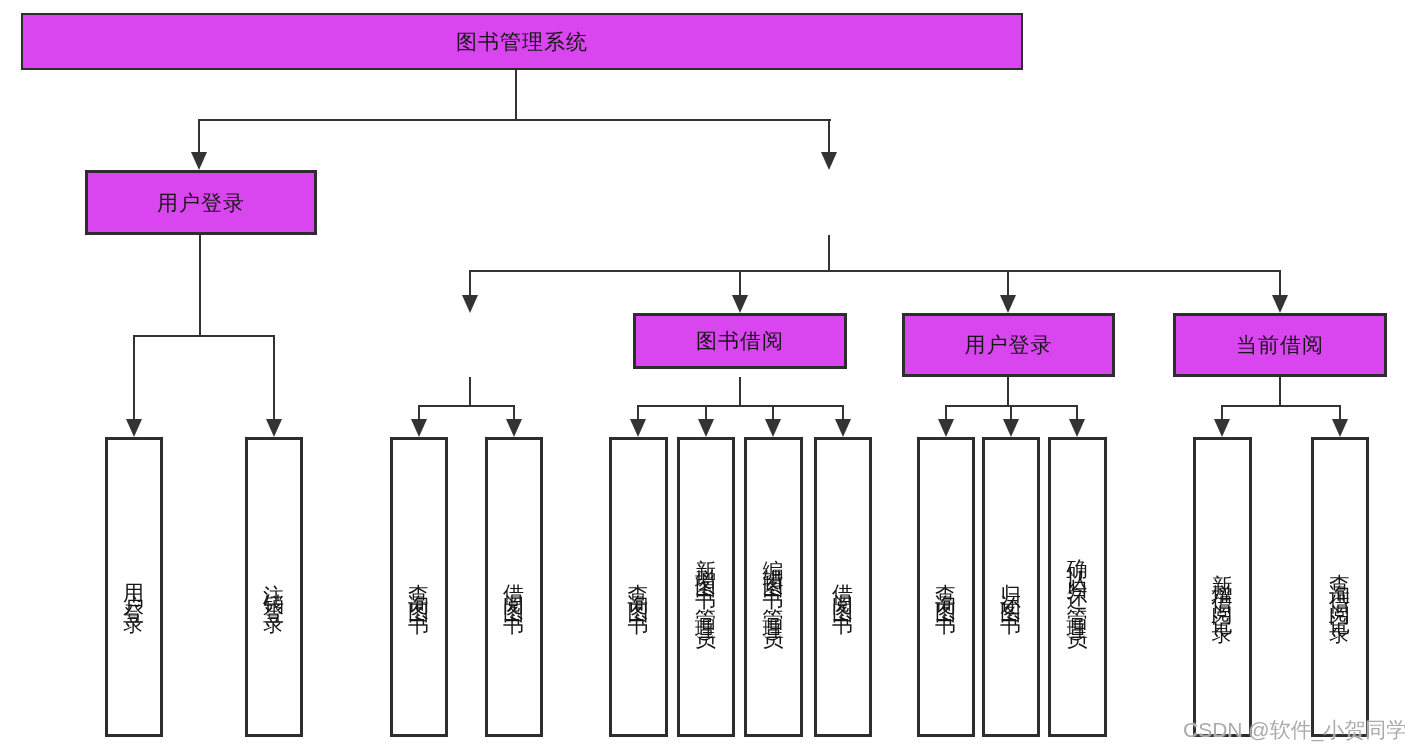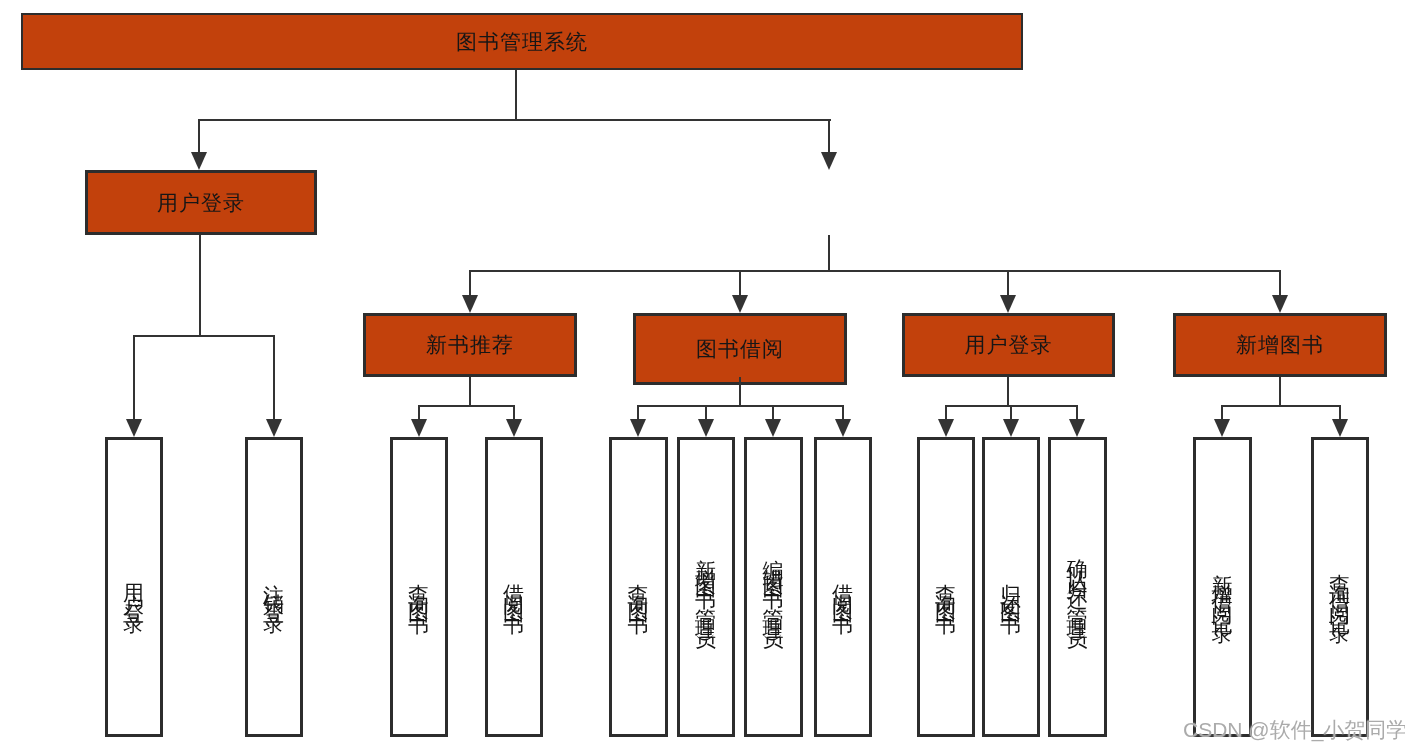--- a/index.html
+++ b/index.html
@@ -9,21 +9,21 @@
     height: 747px;
     background: #ffffff;
     font-family: "Liberation Sans", "DejaVu Sans", sans-serif;
     color: #161616;
     overflow: hidden;
   }
   .node {
     position: absolute;
     box-sizing: border-box;
     border: 3px solid #2d2d2d;
-    background: #c2410c;
+    background: #d946ef;
     display: flex;
     align-items: center;
     justify-content: center;
     font-size: 21px;
     letter-spacing: 1px;
     color: #161616;
   }
   .node.root { border-width: 2px; }
   .vnode {
     position: absolute;
@@ -98,31 +98,28 @@
   <div class="hline" style="left:469px; top:270px; width:812px;"></div>
   <div class="vline" style="left:469px; top:270px; height:27px;"></div>
   <div class="arrow" style="left:462px; top:295px;"></div>
   <div class="vline" style="left:739px; top:270px; height:27px;"></div>
   <div class="arrow" style="left:732px; top:295px;"></div>
   <div class="vline" style="left:1007px; top:270px; height:27px;"></div>
   <div class="arrow" style="left:1000px; top:295px;"></div>
   <div class="vline" style="left:1279px; top:270px; height:27px;"></div>
   <div class="arrow" style="left:1272px; top:295px;"></div>
 
-  <div class="node" style="left:363px; top:313px; width:214px; height:64px;">
-    <span>新书推荐</span>
-  </div>
-  <div class="node" style="left:633px; top:313px; width:214px; height:72px;">
+  <div class="node" style="left:633px; top:313px; width:214px; height:56px;">
     <span>图书借阅</span>
   </div>
   <div class="node" style="left:902px; top:313px; width:213px; height:64px;">
     <span>用户登录</span>
   </div>
   <div class="node" style="left:1173px; top:313px; width:214px; height:64px;">
-    <span>新增图书</span>
+    <span>当前借阅</span>
   </div>
 
   <div class="vline" style="left:469px; top:377px; height:29px;"></div>
   <div class="hline" style="left:418px; top:405px; width:97px;"></div>
   <div class="vline" style="left:418px; top:405px; height:16px;"></div>
   <div class="arrow" style="left:411px; top:419px;"></div>
   <div class="vline" style="left:513px; top:405px; height:16px;"></div>
   <div class="arrow" style="left:506px; top:419px;"></div>
 
   <div class="vline" style="left:739px; top:377px; height:29px;"></div>

